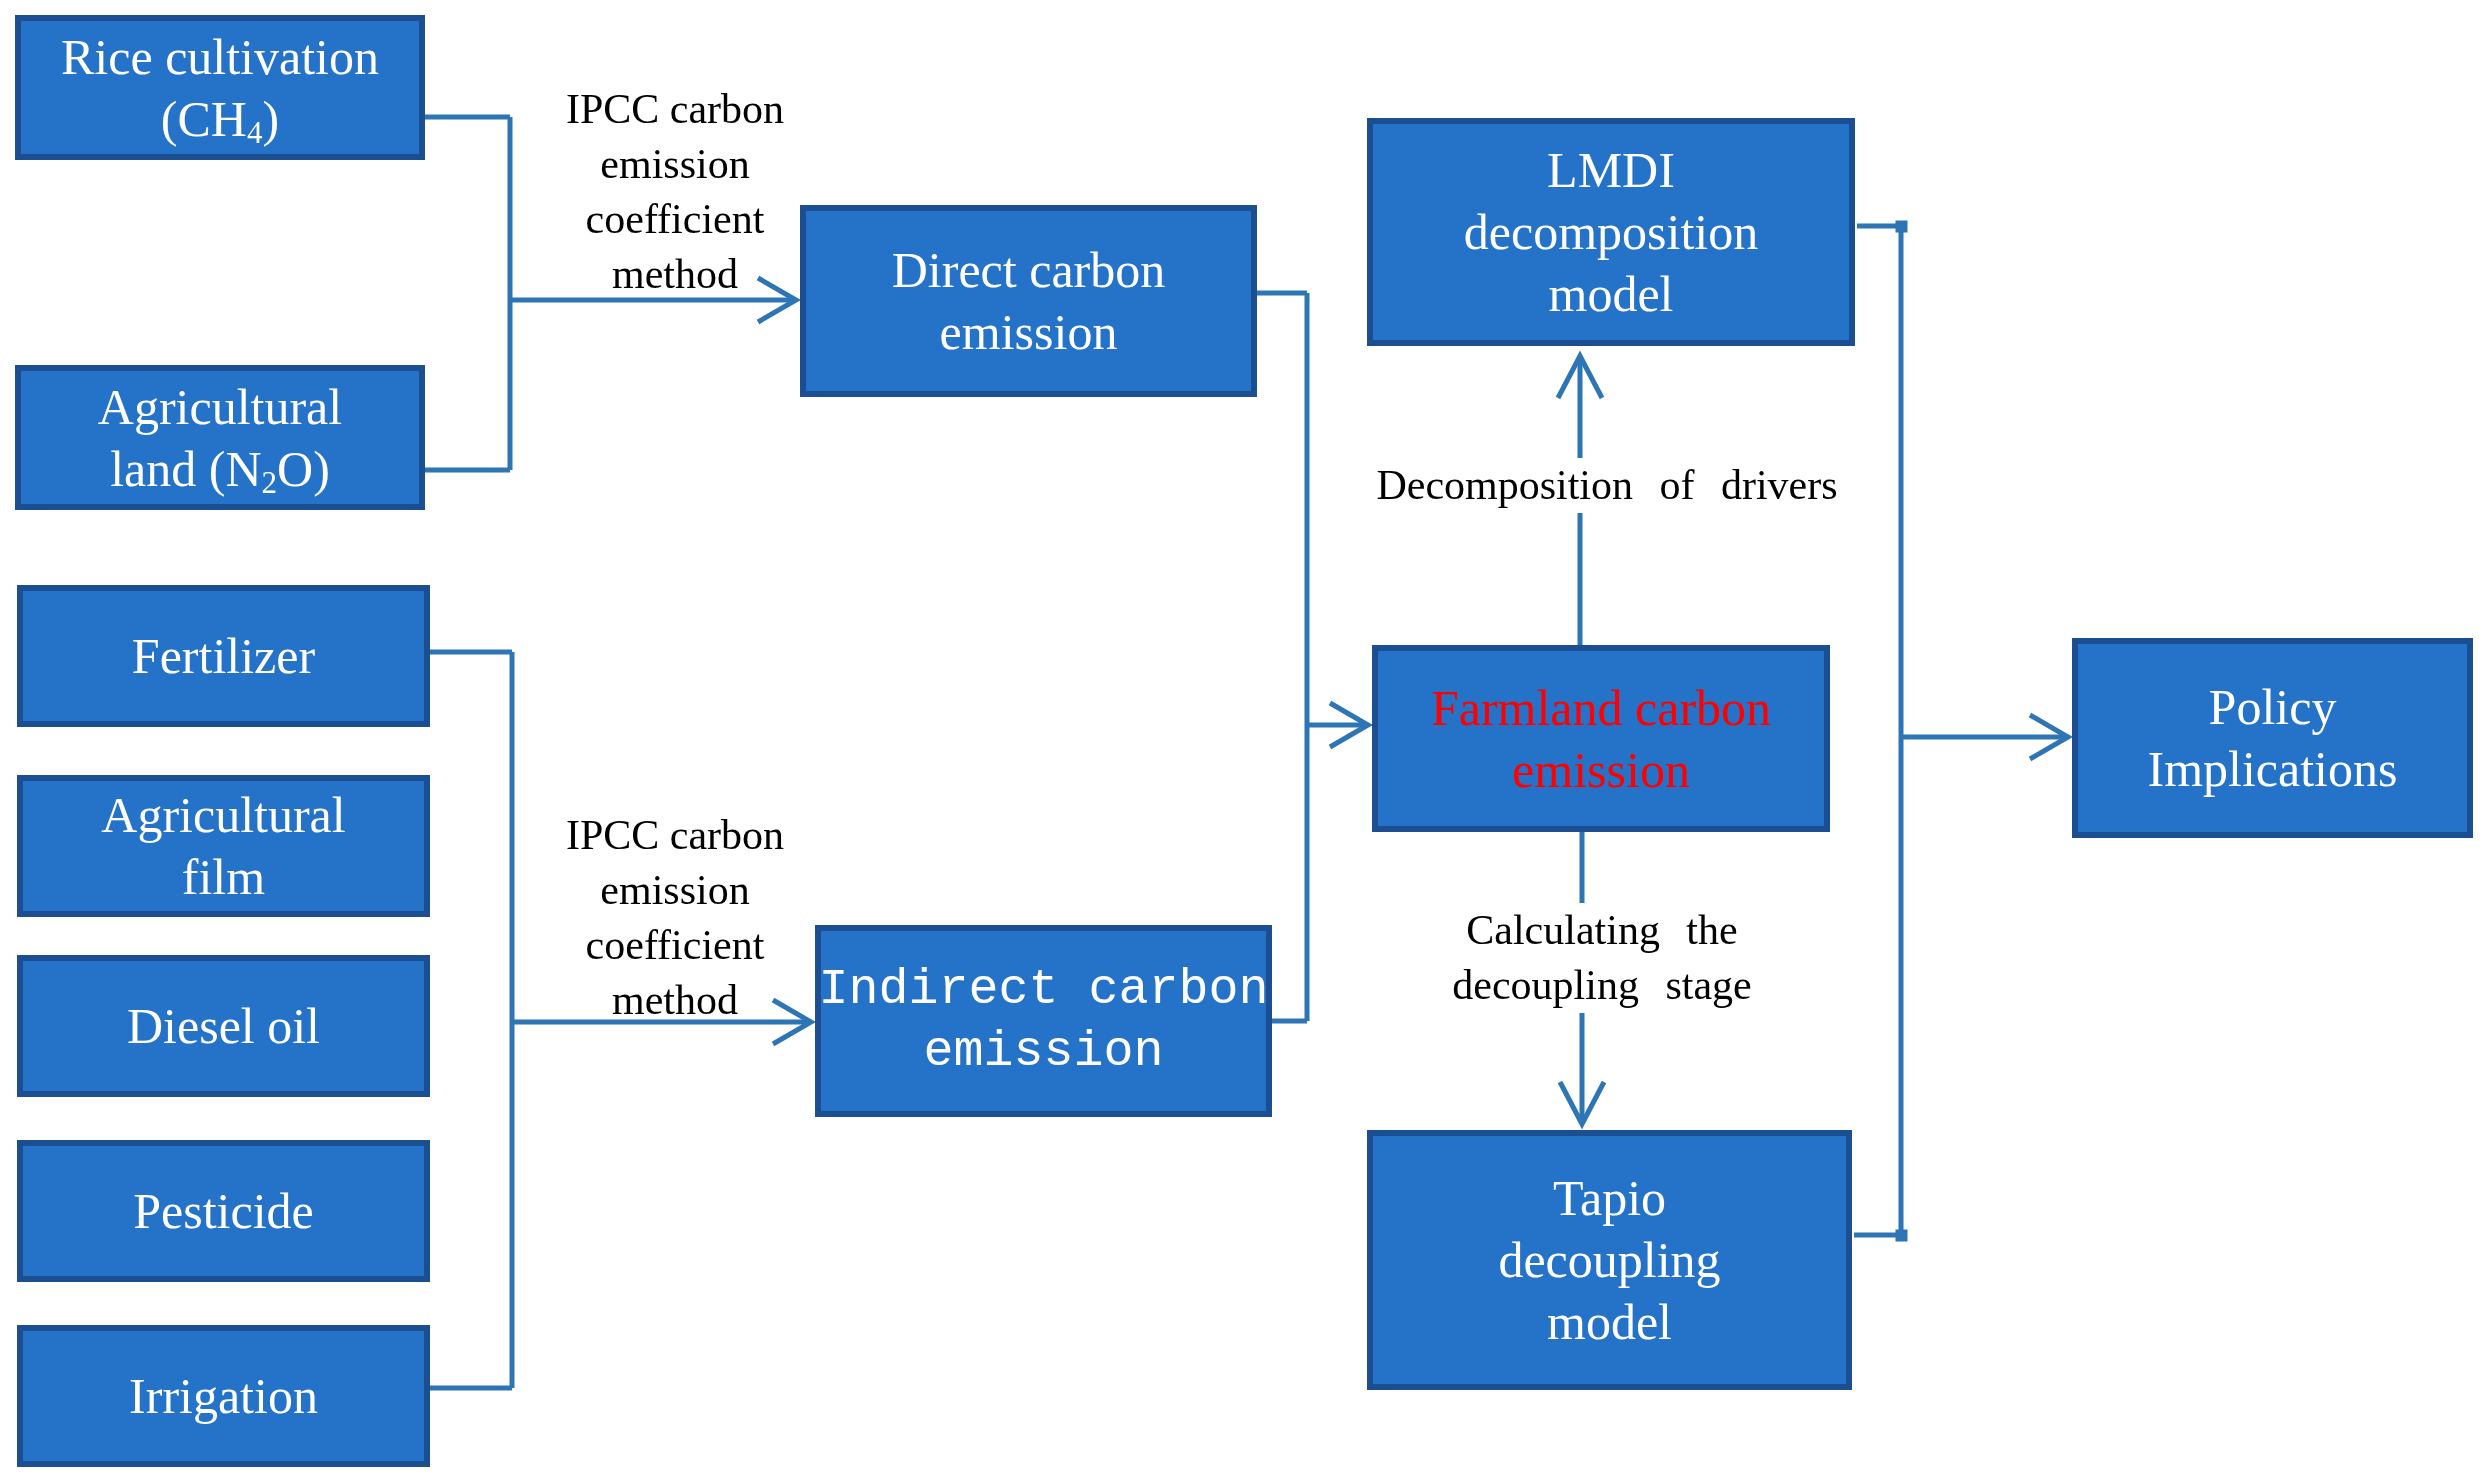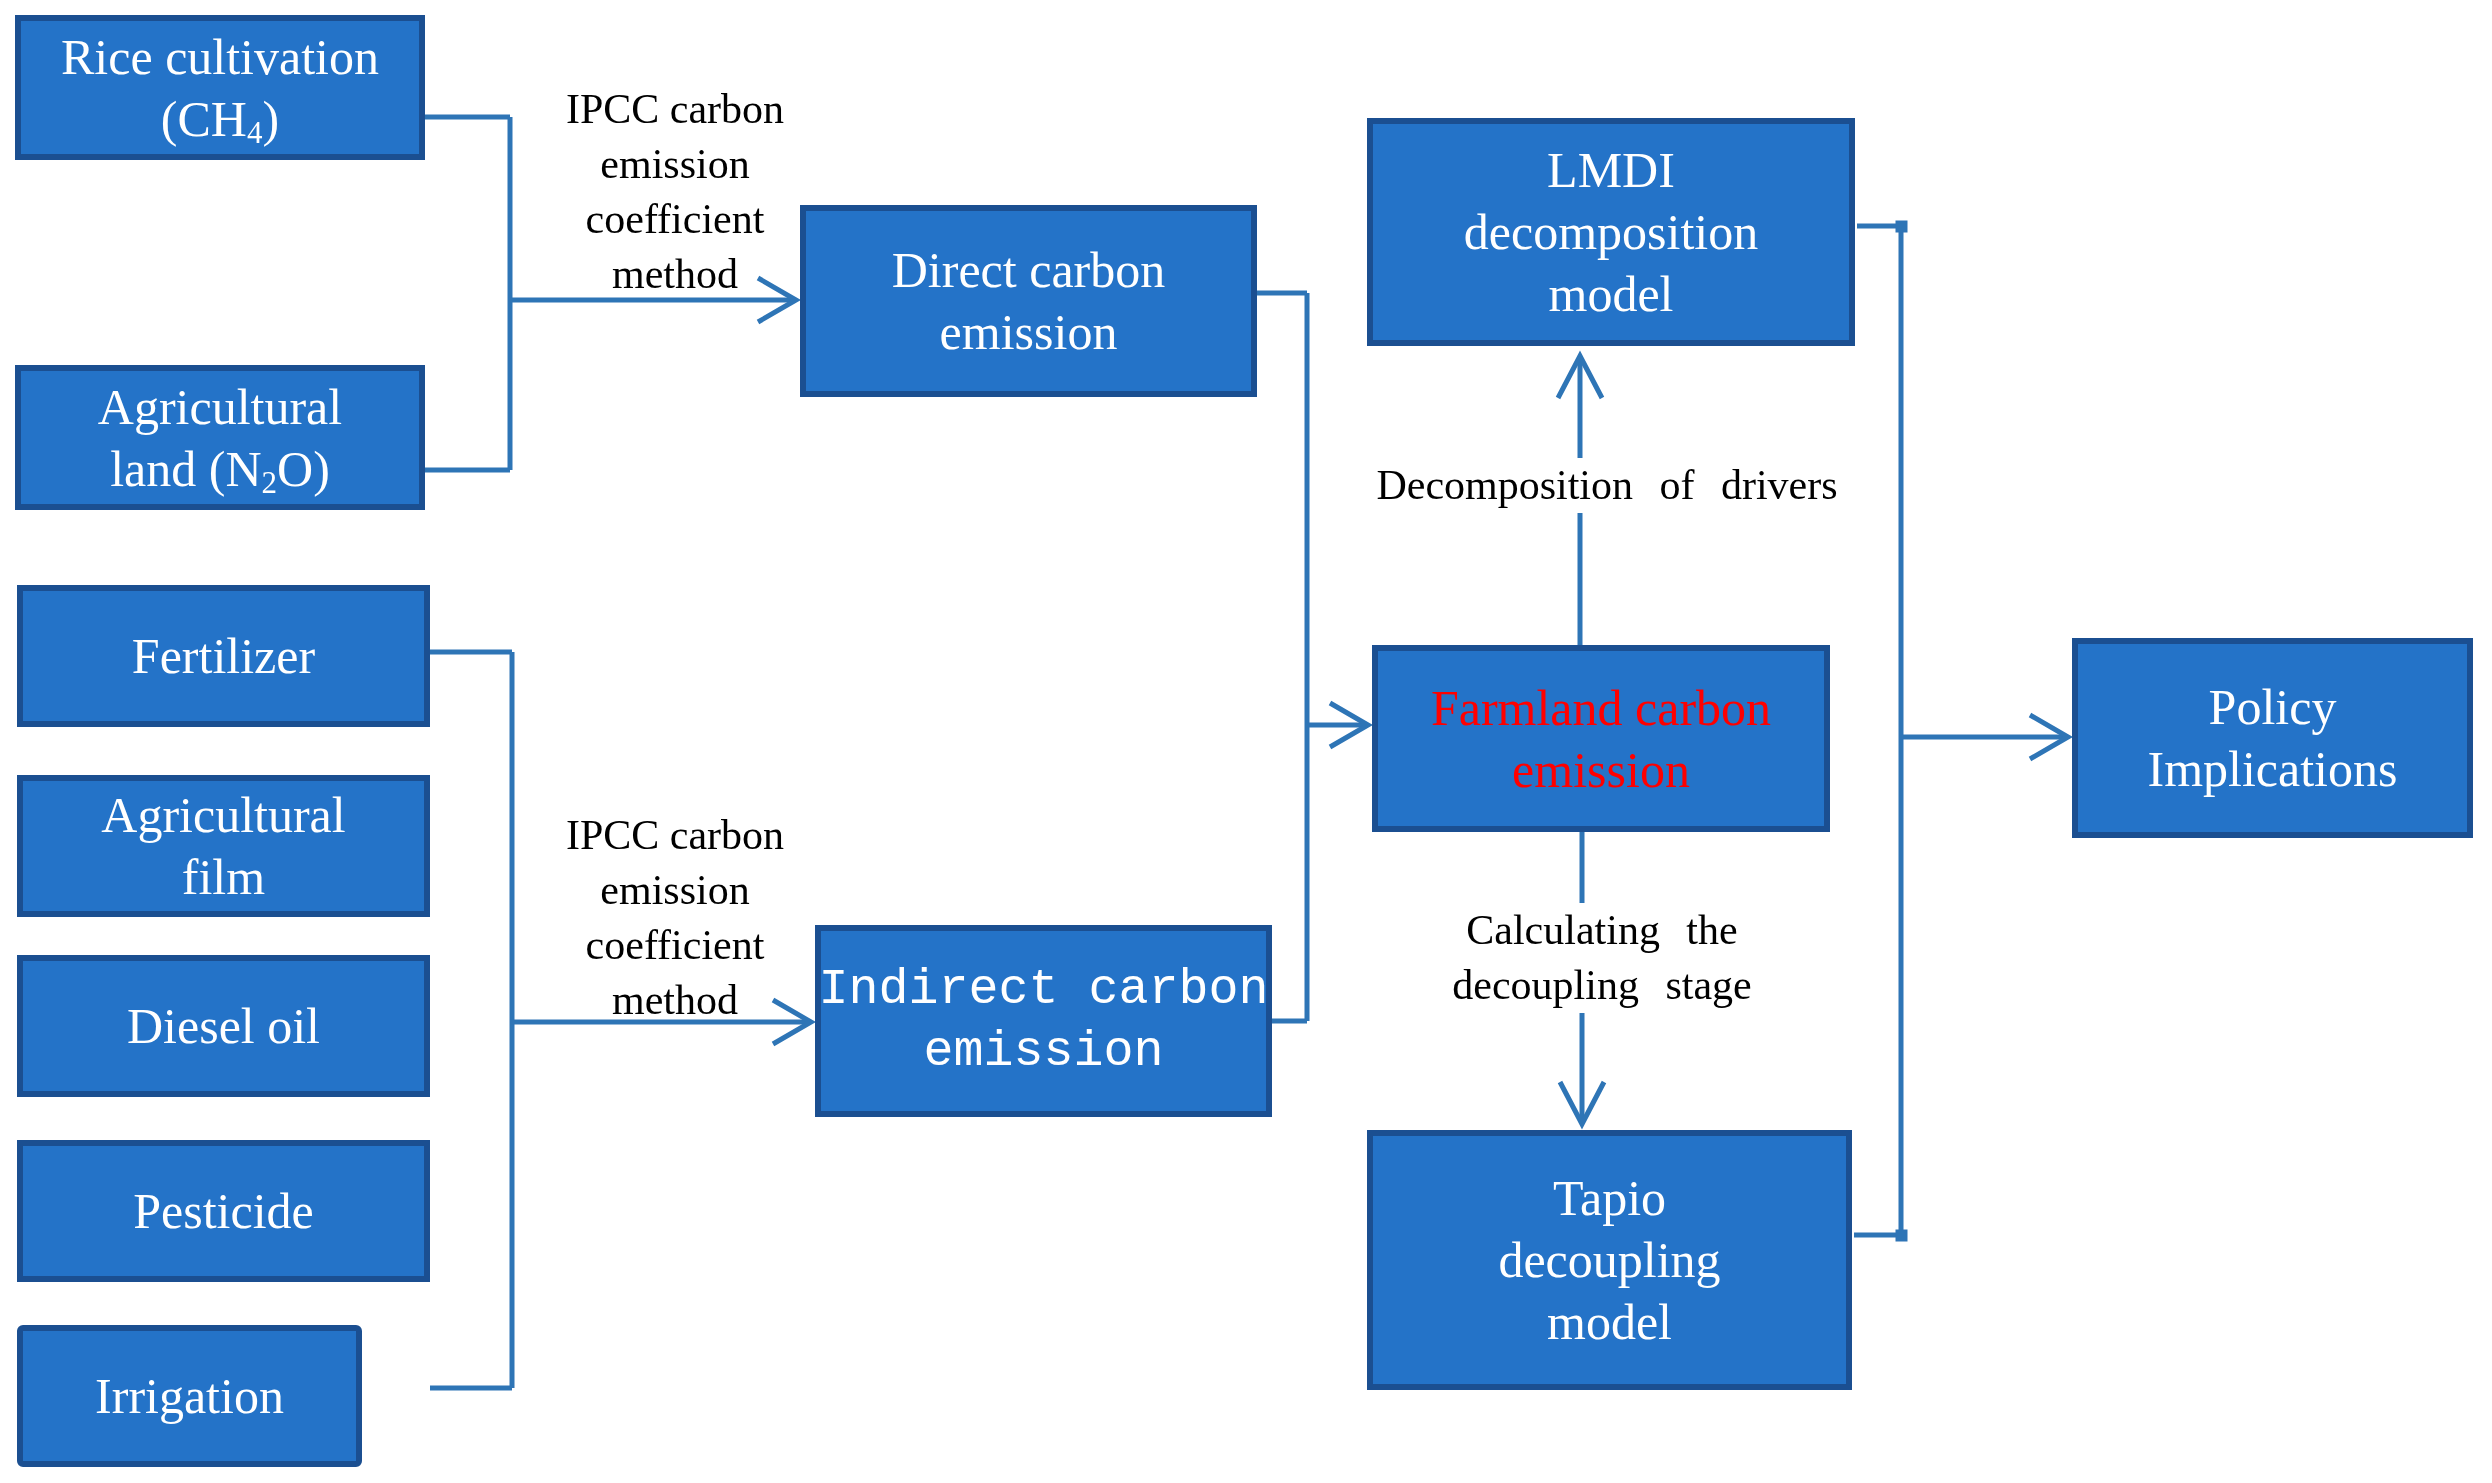--- a/index.html
+++ b/index.html
@@ -100,21 +100,21 @@
   <div class="node" style="left:17px;top:775px;width:413px;height:142px;">
     <span class="ln">Agricultural</span>
     <span class="ln">film</span>
   </div>
   <div class="node" style="left:17px;top:955px;width:413px;height:142px;">
     <span class="ln">Diesel oil</span>
   </div>
   <div class="node" style="left:17px;top:1140px;width:413px;height:142px;">
     <span class="ln">Pesticide</span>
   </div>
-  <div class="node" style="left:17px;top:1325px;width:345px;height:142px;border-radius:6px;">
+  <div class="node" style="left:17px;top:1325px;width:413px;height:142px;">
     <span class="ln">Irrigation</span>
   </div>
 
   <div class="node" style="left:800px;top:205px;width:457px;height:192px;">
     <span class="ln">Direct carbon</span>
     <span class="ln">emission</span>
   </div>
   <div class="node" style="left:815px;top:925px;width:457px;height:192px;font-family:Liberation Mono, monospace;">
     <span class="ln">Indirect carbon</span>
     <span class="ln">emission</span>

